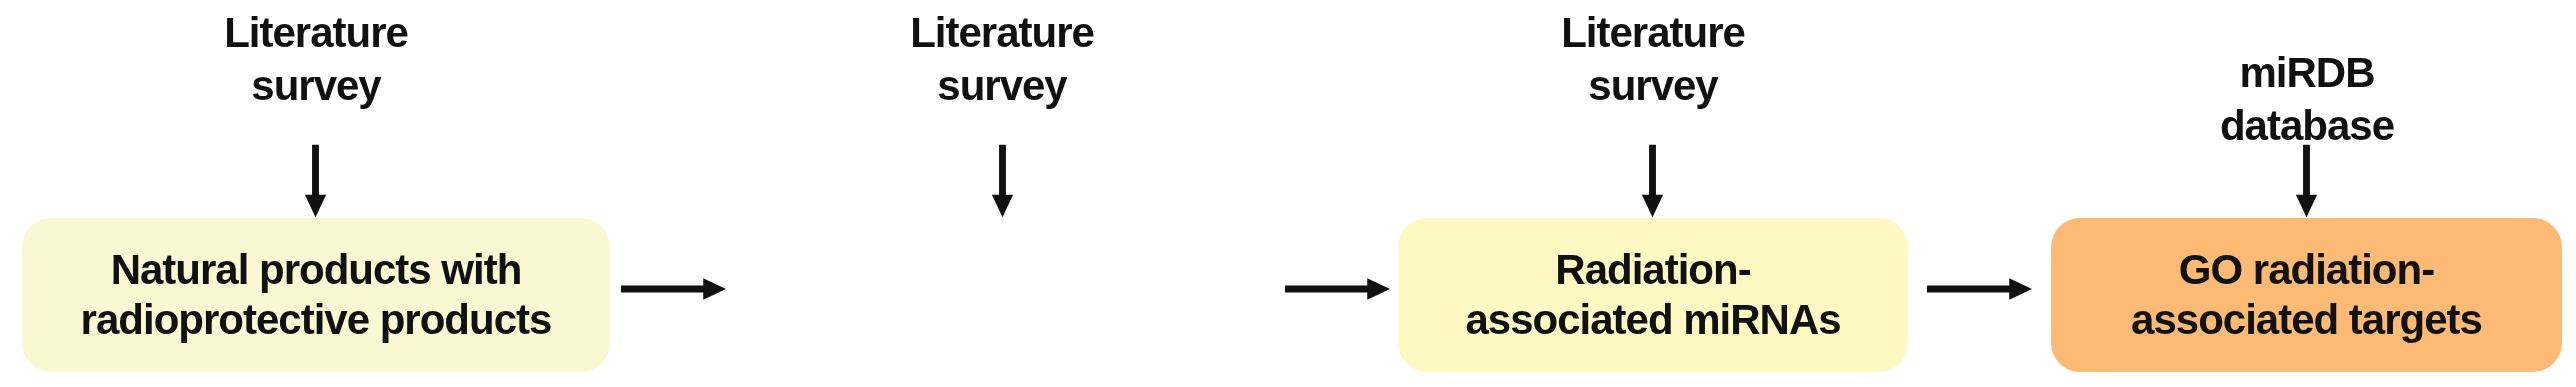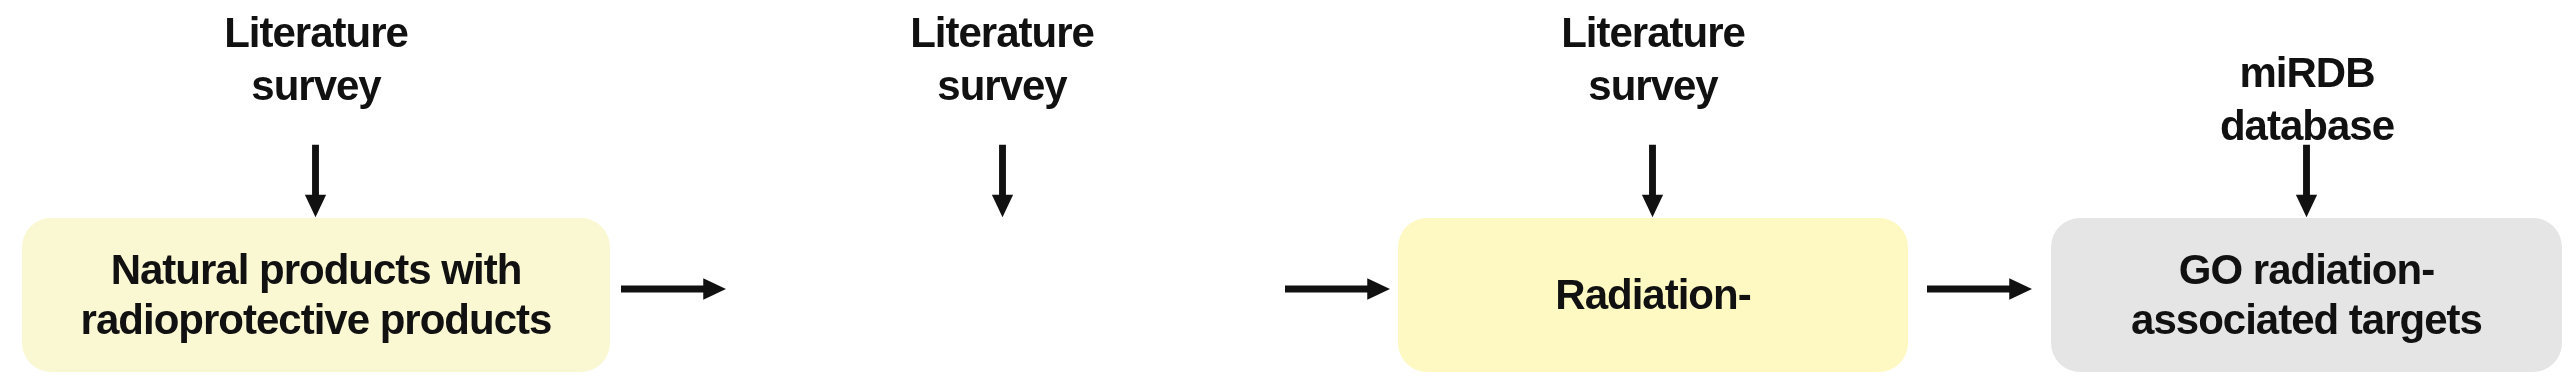--- a/index.html
+++ b/index.html
@@ -112,22 +112,23 @@
     <line x1="20" y1="0" x2="20" y2="82" stroke="#111111" stroke-width="11"></line>
     <polygon points="3,80 37,80 20,116" fill="#111111"></polygon>
   </svg>
 
   <div class="box box1" style="background-color: rgb(250, 248, 211);">
     <div>Natural products with</div>
     <div>radioprotective products</div>
   </div>
   <div class="box box3" style="background-color: #fef9c3;">
     <div>Radiation-</div>
+    <div>associated miRNAs</div>
   </div>
-  <div class="box box4" style="background-color: #e5e5e5;">
+  <div class="box box4" style="background-color: #fdba74;">
     <div>GO radiation-</div>
     <div>associated targets</div>
   </div>
 
   <svg class="h-arrow ha1" viewBox="0 0 166 44">
     <line x1="0" y1="22" x2="132" y2="22" stroke="#111111" stroke-width="11"></line>
     <polygon points="130,5 130,39 166,22" fill="#111111"></polygon>
   </svg>
   <svg class="h-arrow ha2" viewBox="0 0 166 44">
     <line x1="0" y1="22" x2="132" y2="22" stroke="#111111" stroke-width="11"></line>

